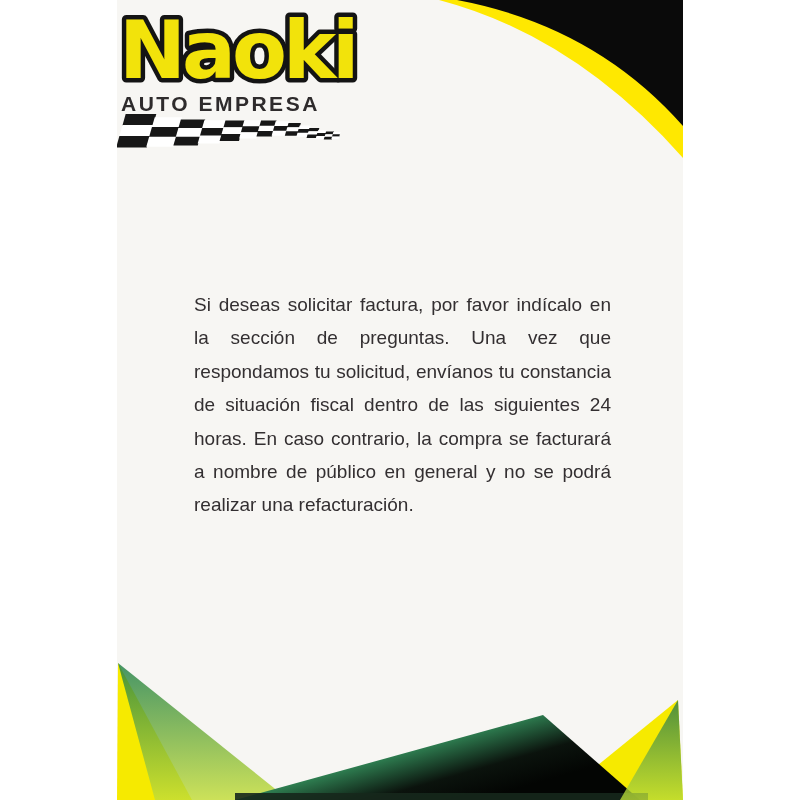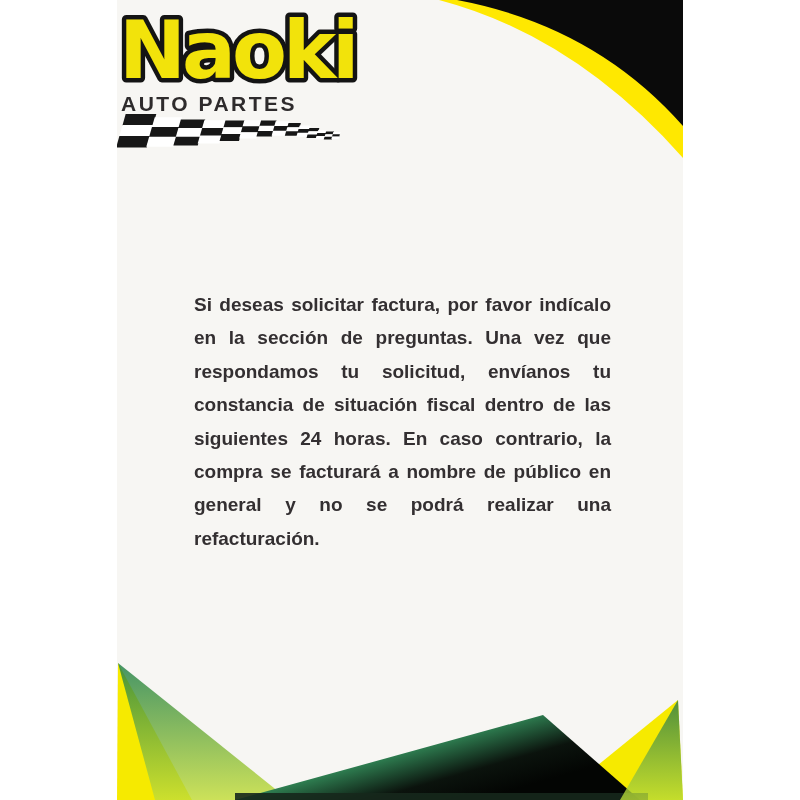--- a/index.html
+++ b/index.html
@@ -34,40 +34,40 @@
 
   
   .main-title {
     position: absolute; left: 0; top: 212px; width: 566px;
     text-align: center;
     font-size: 35px; font-weight: 800; letter-spacing: 0.5px;
     color: #ee3d3a;
   }
   .body-text {
     position: absolute; left: 77px; top: 288px; width: 417px;
-    font-size: 19px; font-weight: 700; line-height: 33.4px;
+    font-size: 19px; font-weight: 400; line-height: 33.4px;
     text-align: justify; color: #332f31;
   }
 </style>
 </head>
 <body>
 
 <div class="canvas">
   <div class="page">
 
     <svg class="corner-top-right" viewBox="0 0 566 180" aria-hidden="true">
       <path d="M322,0 L566,0 L566,158 Q458,36 322,0 Z" fill="#ffe800"></path>
       <path d="M340,0 L566,0 L566,126 Q478,26 340,0 Z" fill="#0a0a0a"></path>
     </svg>
 
     <div class="brand">
       <svg class="brand-logo-svg" width="380" height="100">
         <text x="2" y="78" font-family="DejaVu Sans, sans-serif" font-size="80" font-weight="bold" letter-spacing="-4" fill="#f2e30b" stroke="#141414" stroke-width="9" paint-order="stroke" stroke-linejoin="round">Naoki</text>
       </svg>
-      <div class="brand-subtitle">AUTO PARTES</div>
+      <div class="brand-subtitle">AUTO EMPRESA</div>
       <div class="flag-wrap">
         <svg id="flag-svg" width="260" height="40" style="overflow:visible">
             <g transform="translate(9,0) skewX(-16)">
               <rect x="0.00" y="1.08" width="30.60" height="11.30" fill="#171717"></rect>
               <rect x="0.00" y="12.08" width="30.60" height="11.30" fill="#ffffff"></rect>
               <rect x="0.00" y="23.08" width="30.60" height="11.30" fill="#171717"></rect>
               <rect x="30.00" y="4.31" width="27.30" height="10.04" fill="#ffffff"></rect>
               <rect x="30.00" y="14.04" width="27.30" height="10.04" fill="#171717"></rect>
               <rect x="30.00" y="23.78" width="27.30" height="10.04" fill="#ffffff"></rect>
               <rect x="56.70" y="6.40" width="24.36" height="8.92" fill="#171717"></rect>

